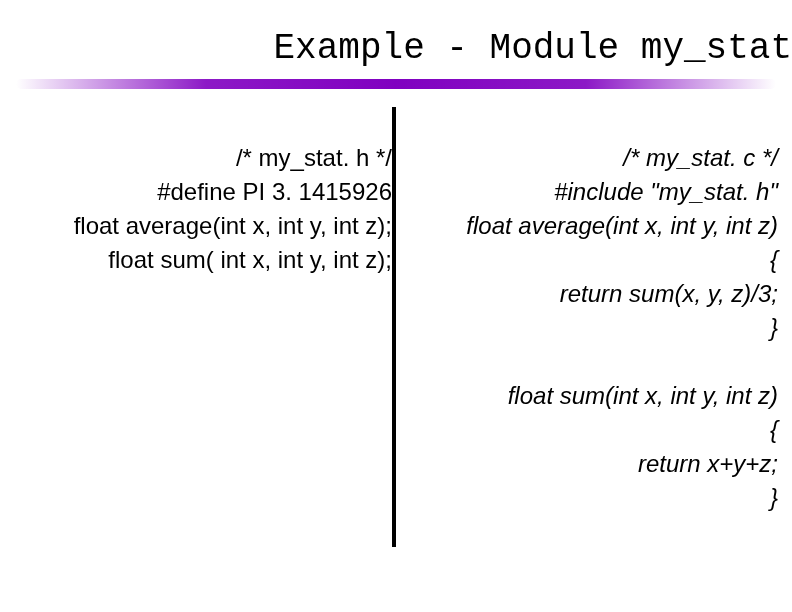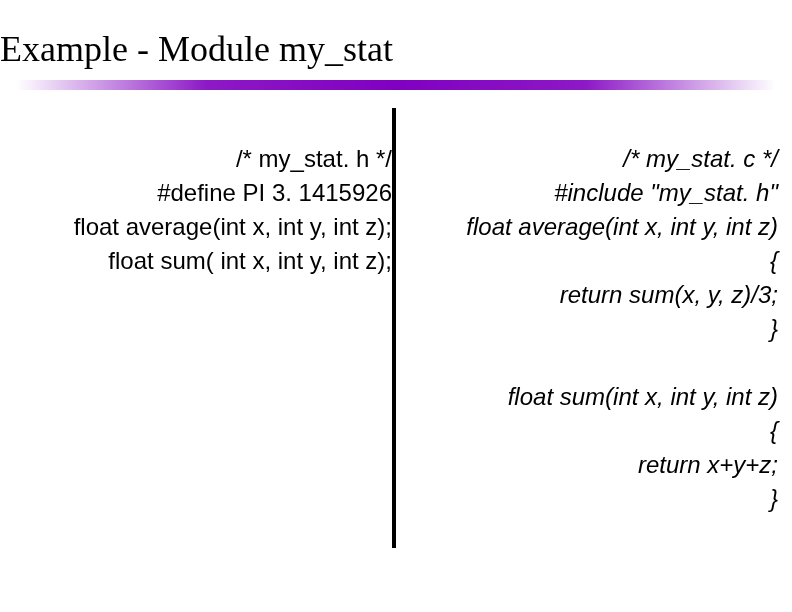--- a/index.html
+++ b/index.html
@@ -11,24 +11,24 @@
     font-family: Arial, Helvetica, sans-serif;
     overflow: hidden;
   }
   .slide {
     width: 792px;
     height: 612px;
     position: relative;
     box-sizing: border-box;
   }
   .title {
-    font-family: Liberation Serif, serif;
+    font-family: Liberation Mono, monospace;
     font-size: 36px;
     color: #000000;
-    text-align: left;
+    text-align: right;
     padding-top: 28px;
     padding-bottom: 10px;
   }
   .hr-bar {
     width: 760px;
     height: 10px;
     margin: 0 auto 18px auto;
     background: linear-gradient(to right,
       rgba(128,0,192,0) 0%,
       rgba(128,0,192,0.9) 25%,

